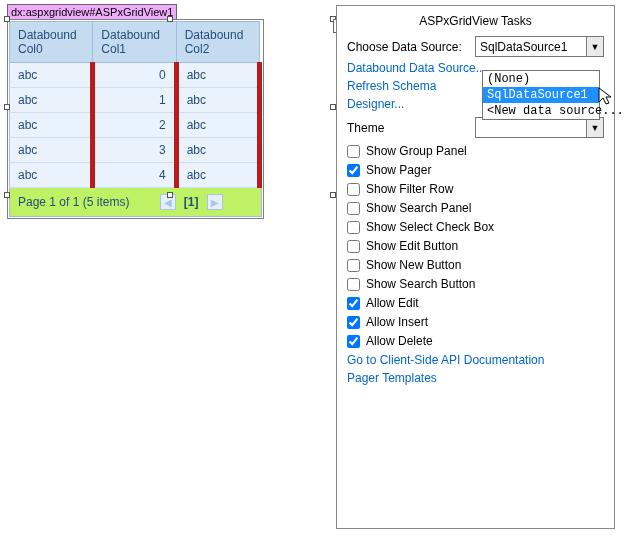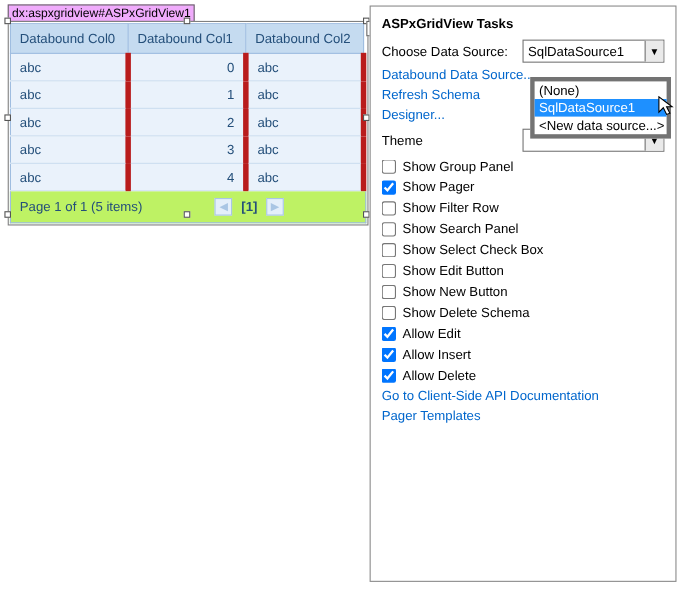--- a/index.html
+++ b/index.html
@@ -18,21 +18,21 @@
     left: 7px; top: 4px;
     background: #f0abfc;
     border: 1px solid #666;
     padding: 0 3px;
     font-size: 11px;
     line-height: 14px;
   }
   .grid-wrap {
     position: absolute;
     left: 7px; top: 19px;
-    width: 328px;
+    width: 257px;
     border: 1px solid #808080;
     padding: 1px;
   }
   .grid {
     width: 100%;
     border: 1px solid #9fbde0;
     border-collapse: collapse;
     font-size: 12px;
     color: #244f7a;
   }
@@ -95,23 +95,24 @@
   .tasks-panel {
     position: absolute;
     left: 336px; top: 5px;
     width: 279px;
     height: 524px;
     border: 1px solid #8a8a8a;
     background: #fff;
     padding: 8px 10px;
   }
   .tasks-title {
-    font-weight: bold;
+    font-weight: normal;
     font-size: 12px;
     margin-bottom: 8px;
+    text-align: center;
   }
   .row {
     display: flex;
     align-items: center;
     margin: 2px 0 4px 0;
   }
   .row label { flex: 0 0 128px; }
   .combo {
     flex: 1;
     height: 21px;
@@ -134,24 +135,25 @@
   .chk {
     display: flex;
     align-items: center;
     gap: 6px;
     margin: 5px 0;
   }
   .chk input { width: 13px; height: 13px; margin:0; }
   .dropdown {
     position: absolute;
     left: 482px; top: 70px;
-    width: 128px;
-    border: 4px solid #737373;
-    background: #fff;
-    font-size: 12px;
+    width: 118px;
+    border: 1px solid #737373;
+    background: #fff;
+    font-size: 12px;
+    font-family: Liberation Mono, monospace;
   }
   .dropdown .opt {
     padding: 1px 4px;
     white-space: nowrap;
   }
   .dropdown .opt.sel {
     background: #1e90ff;
     color: #fff;
   }
   .cursor-img {
@@ -269,21 +271,21 @@
       <div class="chk">
         <input type="checkbox" style="">
         <span>Show Edit Button</span>
       </div>
       <div class="chk">
         <input type="checkbox" style="">
         <span>Show New Button</span>
       </div>
       <div class="chk">
         <input type="checkbox" style="">
-        <span>Show Delete Schema</span>
+        <span>Show Search Button</span>
       </div>
       <div class="chk">
         <input type="checkbox" checked="" style="">
         <span>Allow Edit</span>
       </div>
       <div class="chk">
         <input type="checkbox" checked="" style="">
         <span>Allow Insert</span>
       </div>
       <div class="chk">

